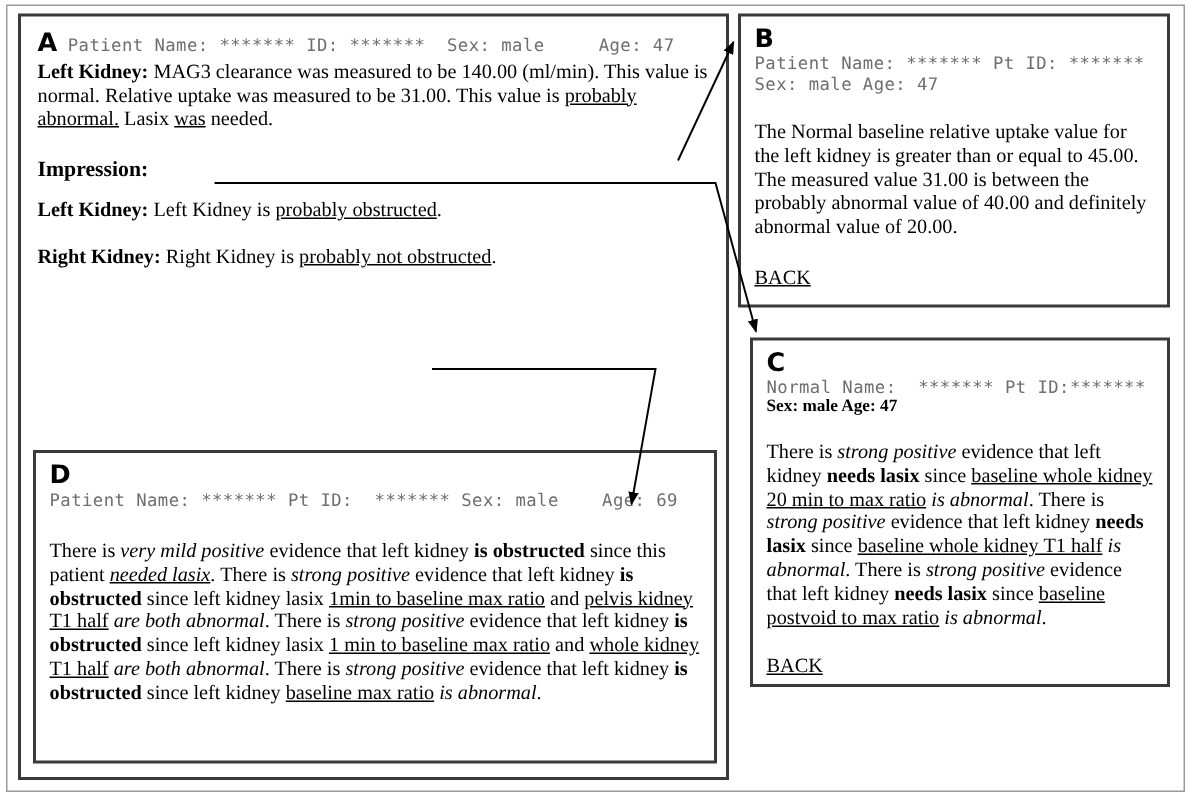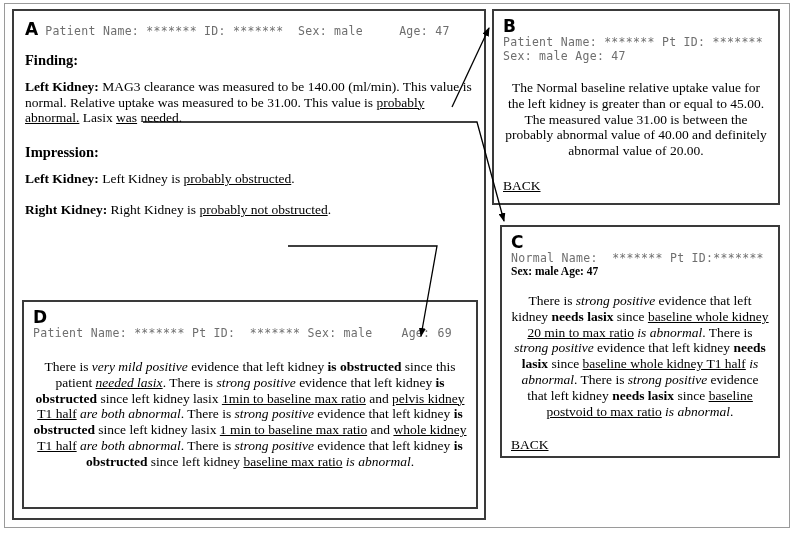--- a/index.html
+++ b/index.html
@@ -109,21 +109,21 @@
     gap: 7px;
     margin-bottom: 0px;
   }
   .sub-head-title {
     font-size: 13.5px;
     line-height: 15px;
   }
   .sub-body {
     font-size: 13.5px;
     line-height: 15.8px;
-    text-align: center;
+    text-align: left;
   }
   .bold-hdr {
     font-family: "Liberation Serif", serif;
     font-weight: bold;
     font-size: 11.5px;
   }
   .back-link {
     font-size: 13.5px;
     text-decoration: underline;
     display: inline-block;
@@ -145,21 +145,20 @@
   <div id="outer-frame"></div>
 
   <div class="panel" id="panel-a">
     <div class="a-inner">
 
       <div id="a-headline">
         <span class="panel-letter">A</span>
         <span class="mono-header">Patient Name: ******* ID: *******  Sex: male     Age: 47</span>
       </div>
 
-      <div class="sec-title">Finding:</div>
 
       <div class="body-line para">
         <b class="lbl">Left Kidney:</b><span> MAG3 clearance was measured to be 140.00 (ml/min). This value is normal.  Relative uptake was measured to be 31.00. This value is </span><span class="u">probably abnormal.</span><span> Lasix </span><span class="u">was</span><span> needed.</span>
       </div>
 
 
       <div class="sec-title" style="margin-top:18px;">Impression:</div>
 
       <div class="body-line" style="margin-bottom:16px;">
         <b class="lbl">Left Kidney:</b><span> Left Kidney is </span><span class="u">probably obstructed</span><span>.</span>

